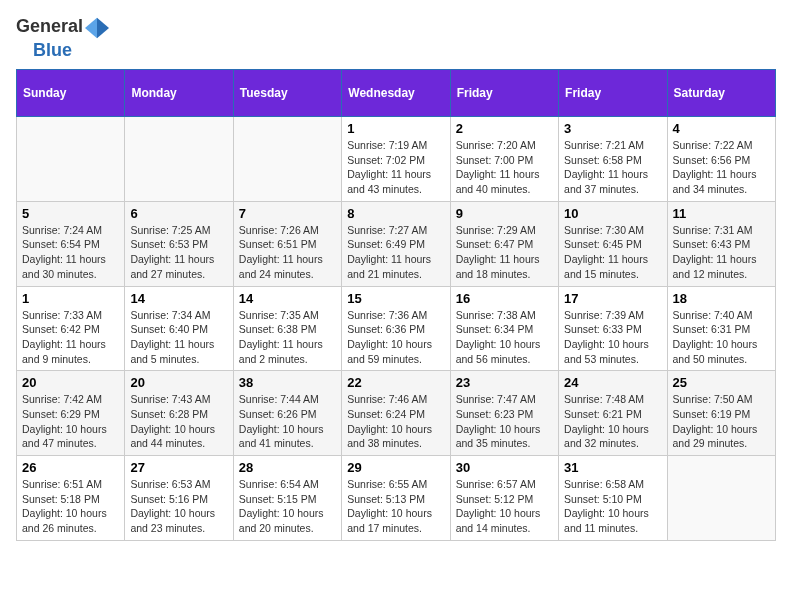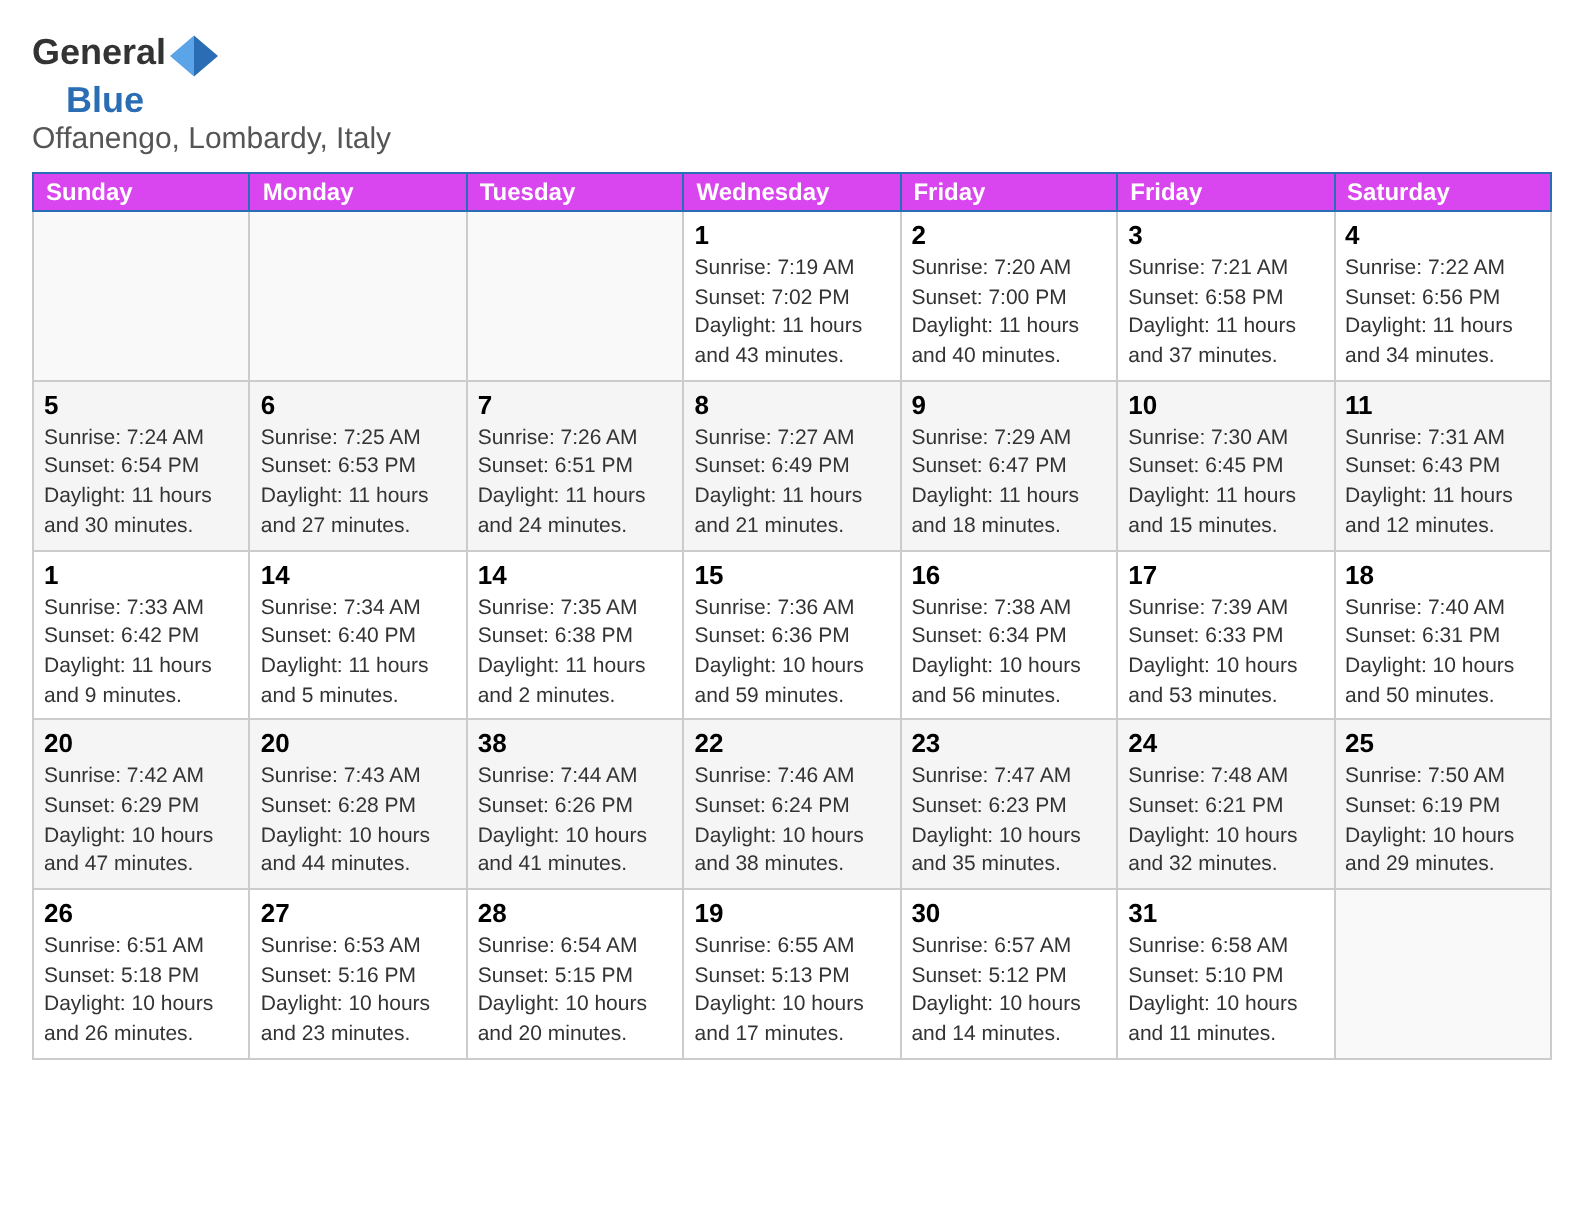--- a/index.html
+++ b/index.html
@@ -8,21 +8,20 @@
       background: #fff;
       width: 792px;
       min-height: 612px;
       padding: 16px;
     }
     .header {
       display: flex;
       align-items: flex-start;
       justify-content: space-between;
       margin-bottom: 8px;
-      flex-direction: column;
     }
     .logo {
       display: flex;
       align-items: center;
     }
     .logo-icon {
       width: 24px;
       height: 24px;
       margin-left: 2px;
     }
@@ -37,24 +36,24 @@
     .subtitle {
       font-size: 15px;
       color: #555;
     }
     table {
       width: 100%;
       border-collapse: collapse;
       font-size: 11px;
     }
     thead th {
-      background: #d946ef;
+      background: #6d28d9;
       color: #fff;
       text-align: left;
-      padding: 2px 6px;
+      padding: 16px 6px;
       font-size: 12px;
       font-weight: bold;
       border: 1px solid #2a6db5;
     }
     td {
       border: 1px solid #ccc;
       vertical-align: top;
       padding: 4px 5px;
       width: 108px;
       min-height: 80px;
@@ -89,21 +88,20 @@
     <div>
       <span style="font-size:18px;font-weight:bold;color:#333;">General</span><svg class="logo-icon" viewBox="0 0 28 28" xmlns="http://www.w3.org/2000/svg" style="display:inline-block;vertical-align:middle;margin:0 2px;">
         <polygon points="14,2 28,14 14,26" fill="#2a6db5"></polygon>
         <polygon points="14,2 14,26 0,14" fill="#5ba4e8"></polygon>
       </svg>
       <br>
       <span style="font-size:18px;font-weight:bold;color:#2a6db5;margin-left:17px;">Blue</span>
     </div>
   </div>
   <div class="title-section">
-    <div class="subtitle">Offanengo, Lombardy, Italy</div>
   </div>
 </div>
 
 <table>
   <thead>
     <tr>
 
     <th>Sunday</th>
         <th>Monday</th>
         <th>Tuesday</th>
@@ -232,21 +230,21 @@
         </td>
         <td>
           <span class="day-number">27</span>
           <div class="day-info">Sunrise: 6:53 AM<br>Sunset: 5:16 PM<br>Daylight: 10 hours and 23 minutes.</div>
         </td>
         <td>
           <span class="day-number">28</span>
           <div class="day-info">Sunrise: 6:54 AM<br>Sunset: 5:15 PM<br>Daylight: 10 hours and 20 minutes.</div>
         </td>
         <td>
-          <span class="day-number">19</span>
+          <span class="day-number">29</span>
           <div class="day-info">Sunrise: 6:55 AM<br>Sunset: 5:13 PM<br>Daylight: 10 hours and 17 minutes.</div>
         </td>
         <td>
           <span class="day-number">30</span>
           <div class="day-info">Sunrise: 6:57 AM<br>Sunset: 5:12 PM<br>Daylight: 10 hours and 14 minutes.</div>
         </td>
         <td>
           <span class="day-number">31</span>
           <div class="day-info">Sunrise: 6:58 AM<br>Sunset: 5:10 PM<br>Daylight: 10 hours and 11 minutes.</div>
         </td>

